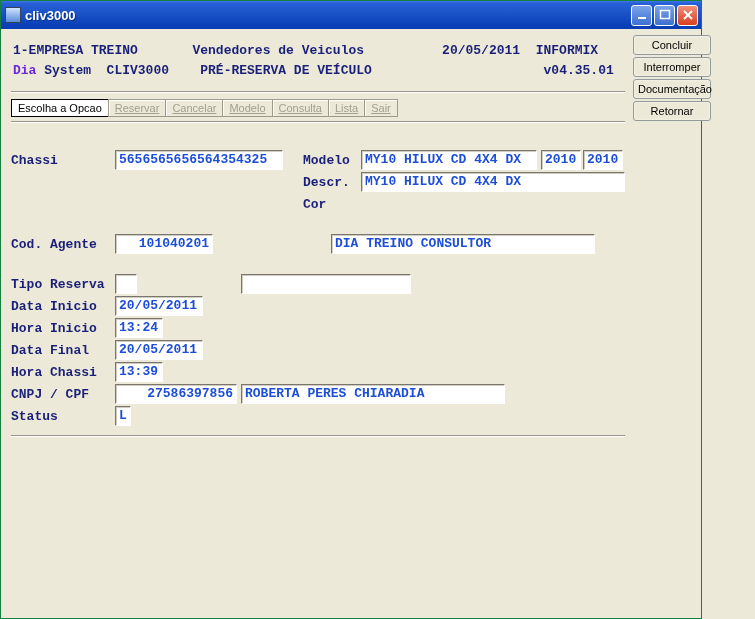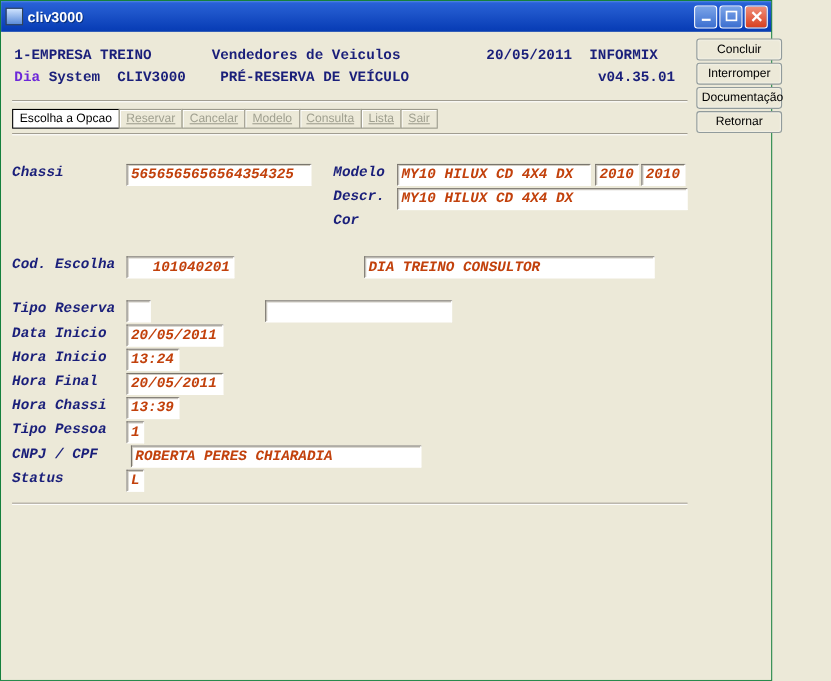--- a/index.html
+++ b/index.html
@@ -105,36 +105,36 @@
 }
 .tbtn + .tbtn { margin-left: -1px; text-decoration: underline; }
 
 .formwrap { margin-top: 8px; }
 .form {
   font-family: "Courier New", monospace;
   font-size: 13px;
   font-weight: bold;
   color: #1a1f7a;
 }
-.row { display: flex; align-items: flex-start; height: 22px; font-style: italic; }
+.row { display: flex; align-items: center; height: 22px; }
 .lbl { white-space: pre; }
 .fld {
   background: #fff;
   border-top: 1px solid #7a766d;
   border-left: 1px solid #7a766d;
   border-bottom: 1px solid #fff;
   border-right: 1px solid #fff;
   box-shadow: inset 1px 1px 0 #d0ccc1;
   padding: 0px 3px;
   height: 20px;
   line-height: 18px;
   font-family: "Courier New", monospace;
   font-size: 13px;
   font-weight: bold;
-  color: #c2410c;
+  color: #1d4ed8;
   white-space: pre;
   overflow: hidden;
 }
 .gap { height: 18px; }
 .smallgap { height: 4px; }
 </style>
 </head>
 <body>
 
 <div class="window">
@@ -200,21 +200,21 @@
         </div>
 
         <div class="row">
           <span class="lbl" style="width:292px"></span>
           <span class="lbl" style="width:58px">Cor</span>
         </div>
 
         <div class="gap"></div>
 
         <div class="row">
-          <span class="lbl" style="width:104px">Cod. Escolha</span>
+          <span class="lbl" style="width:104px">Cod. Agente</span>
           <span class="fld" style="width:98px;text-align:right">101040201</span>
           <span style="width:118px"></span>
           <span class="fld" style="width:264px">DIA TREINO CONSULTOR</span>
         </div>
 
         <div class="gap"></div>
 
         <div class="row">
           <span class="lbl" style="width:104px">Tipo Reserva</span>
           <span class="fld" style="width:22px"></span>
@@ -226,36 +226,33 @@
           <span class="lbl" style="width:104px">Data Inicio</span>
           <span class="fld" style="width:88px">20/05/2011</span>
         </div>
 
         <div class="row">
           <span class="lbl" style="width:104px">Hora Inicio</span>
           <span class="fld" style="width:48px">13:24</span>
         </div>
 
         <div class="row">
-          <span class="lbl" style="width:104px">Hora Final</span>
+          <span class="lbl" style="width:104px">Data Final</span>
           <span class="fld" style="width:88px">20/05/2011</span>
         </div>
 
         <div class="row">
           <span class="lbl" style="width:104px">Hora Chassi</span>
           <span class="fld" style="width:48px">13:39</span>
         </div>
 
-        <div class="row">
-          <span class="lbl" style="width:104px">Tipo Pessoa</span>
-          <span class="fld" style="width:16px">1</span>
-        </div>
 
         <div class="row">
           <span class="lbl" style="width:104px">CNPJ / CPF</span>
+          <span class="fld" style="width:122px;text-align:right">27586397856</span>
           <span style="width:4px"></span>
           <span class="fld" style="width:264px">ROBERTA PERES CHIARADIA</span>
         </div>
 
         <div class="row">
           <span class="lbl" style="width:104px">Status</span>
           <span class="fld" style="width:16px">L</span>
         </div>
 
         <div class="smallgap"></div>

